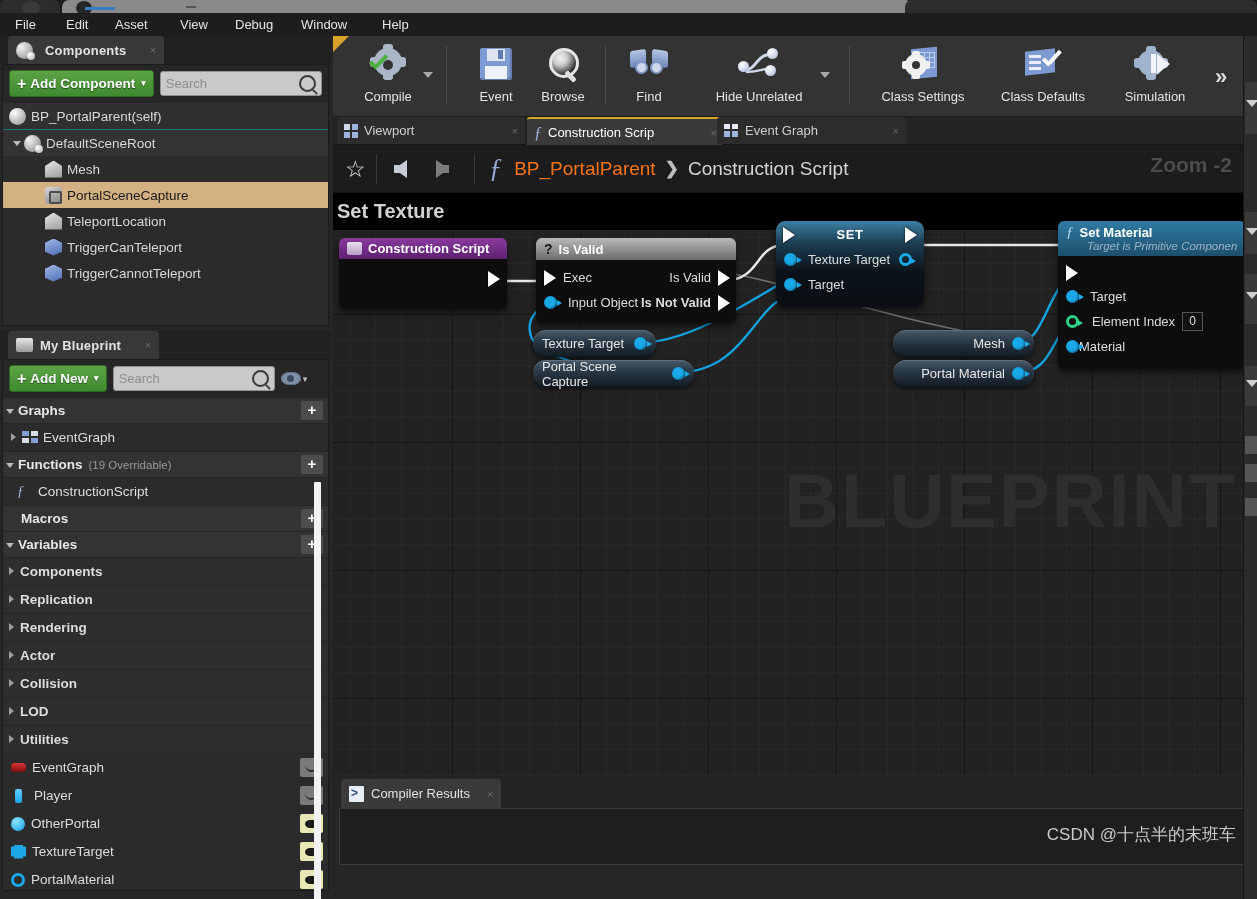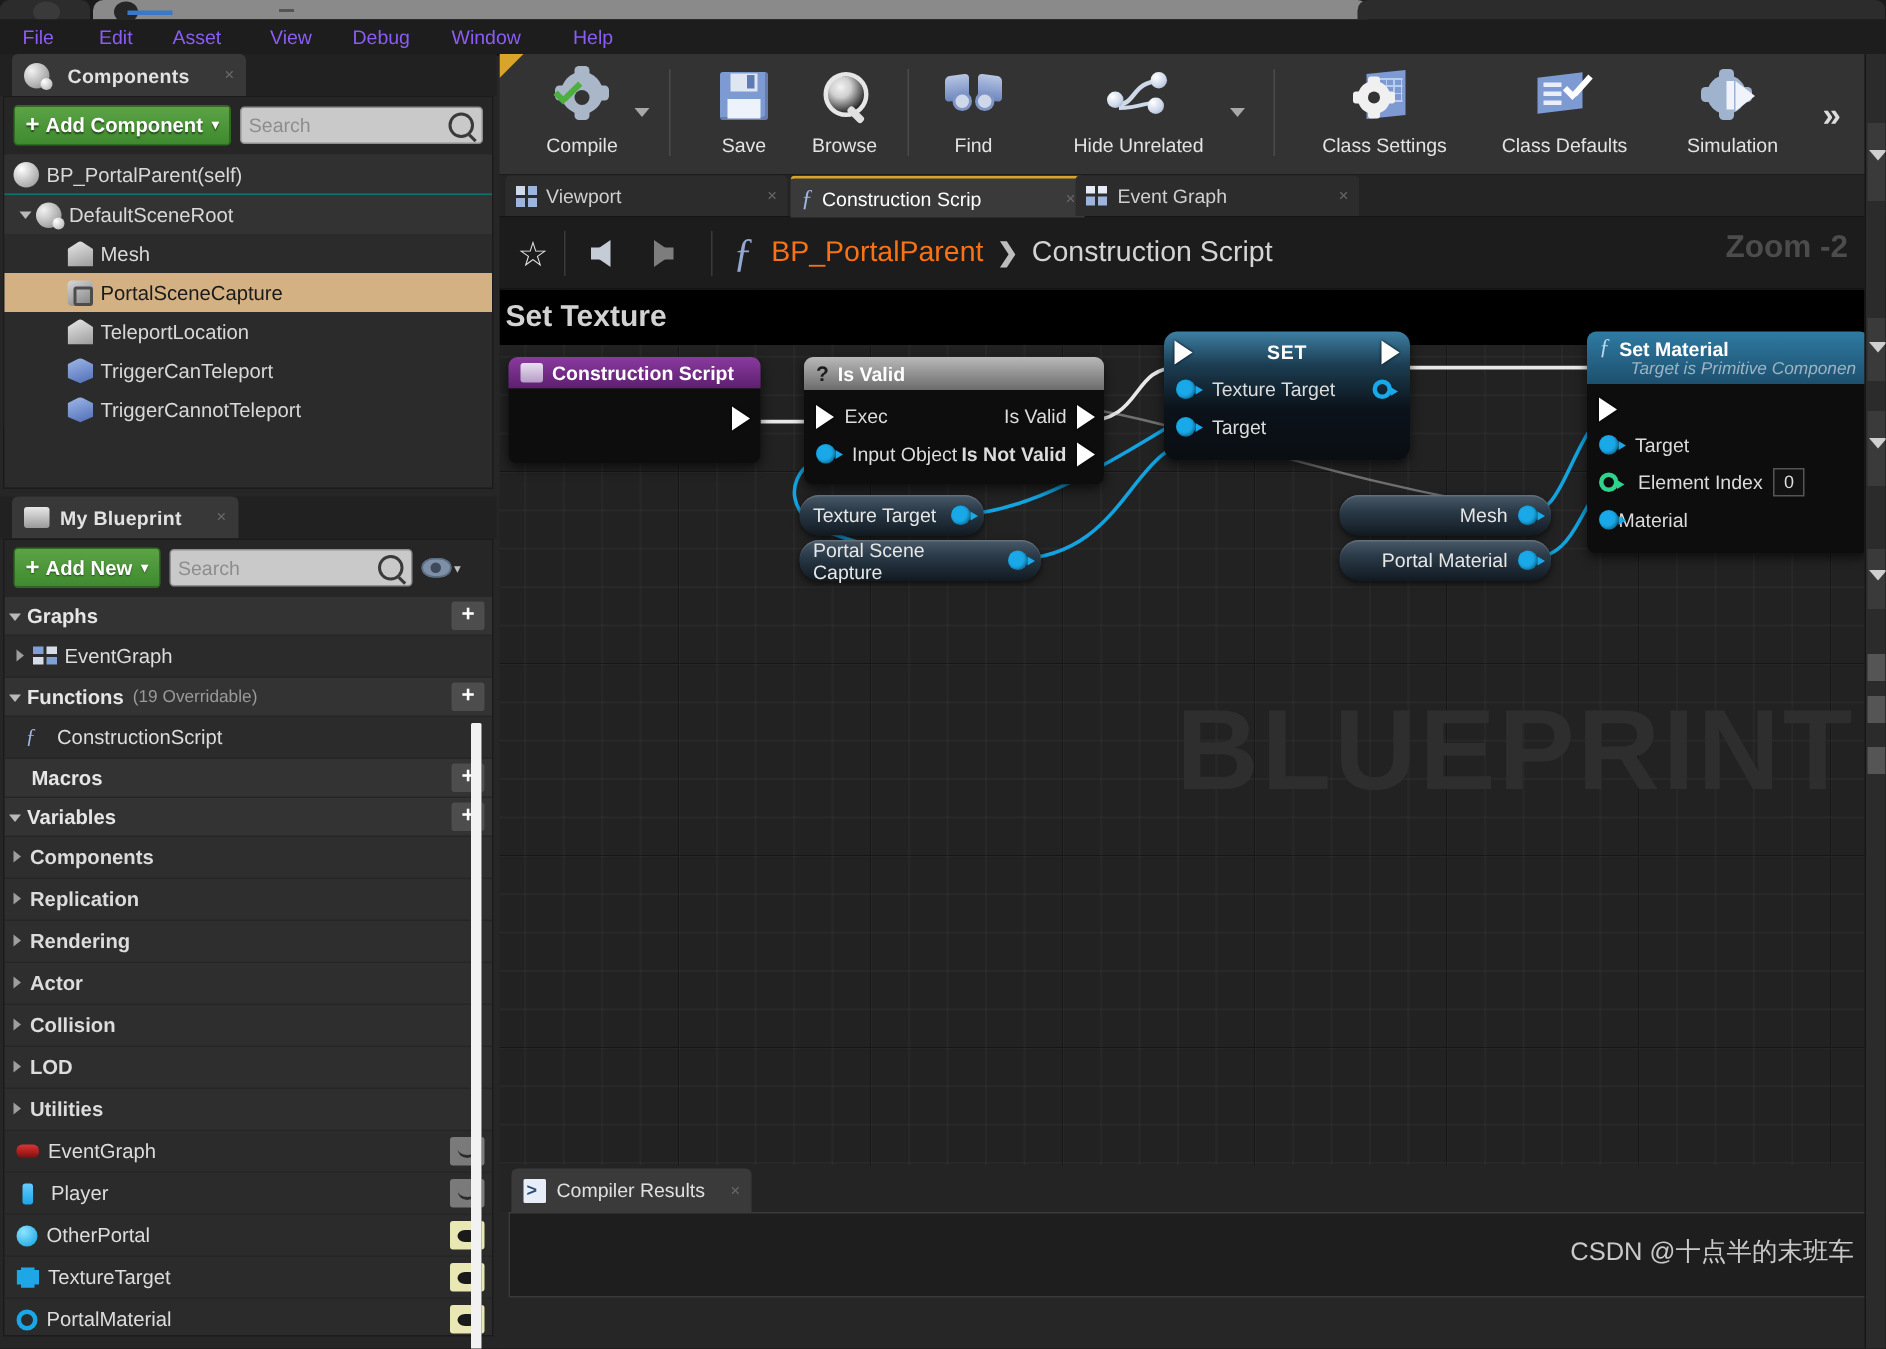--- a/index.html
+++ b/index.html
@@ -13,21 +13,21 @@
   .winstrip .tabB{position:absolute;left:62px;top:0;width:850px;height:13px;background:#8a8a8a;border-radius:7px 7px 0 0;}
   .winstrip .tabC{position:absolute;left:905px;top:0;width:352px;height:13px;background:#2c2c2c;border-radius:7px 7px 0 0;}
   .winstrip .dot1{position:absolute;left:22px;top:1px;width:18px;height:14px;border-radius:50%;background:#3a3a3a;}
   .winstrip .dot2{position:absolute;left:76px;top:1px;width:16px;height:14px;border-radius:50%;background:#262626;}
   .winstrip .blu{position:absolute;left:85px;top:7px;width:30px;height:3px;background:#3b78c8;}
   .winstrip .min{position:absolute;left:186px;top:6px;width:10px;height:2px;background:#555;}
 
   
   .menubar{position:absolute;left:0;top:13px;width:1257px;height:23px;background:#1d1d1d;
            border-bottom:1px solid #0f0f0f;}
-  .menubar .mi{position:absolute;top:0;height:23px;line-height:23px;font-size:13px;color:#8b5cf6;
+  .menubar .mi{position:absolute;top:0;height:23px;line-height:23px;font-size:13px;color:#e5e5e5;
                padding:0 9px;cursor:default;white-space:nowrap;}
 
   
   .leftcol{position:absolute;left:0;top:36px;width:331px;height:863px;background:#262626;}
 
   .panel-tabbar{position:relative;height:28px;background:#212121;}
   .panel-tab{position:absolute;left:8px;top:0;height:28px;background:#383838;border-radius:4px 4px 0 0;
              display:flex;align-items:center;padding:0 6px 0 8px;gap:7px;}
   .panel-tab .ptitle{font-size:13px;color:#e2e2e2;font-weight:600;letter-spacing:.2px;}
   .panel-tab .pclose{width:11px;height:11px;color:#6b6b6b;font-size:11px;line-height:10px;
@@ -513,21 +513,21 @@
       <div class="tcaret" style="left:90px;"></div>
       <div class="tsep" style="left:113px;"></div>
 
       <div class="tbtn" style="left:133px;width:60px;">
         <div class="tico ic-save">
           <div class="shutter">
               <i></i>
             </div>
             <div class="lbl2"></div>
         </div>
-        <span class="tlbl">Save</span>
+        <span class="tlbl">Event</span>
       </div>
 
       <div class="tbtn" style="left:196px;width:68px;">
         <div class="tico ic-browse">
           <div class="lens"></div>
             <div class="hand"></div>
         </div>
         <span class="tlbl">Browse</span>
       </div>
       <div class="tsep" style="left:272px;"></div>
@@ -684,21 +684,21 @@
           </div>
           <div class="prow">
             <span class="dot-pin" style="margin-left:8px;"></span>
             <span style="margin-left:11px;">Input Object</span>
             <span style="margin-left:auto;margin-right:7px;font-weight:bold;">Is Not Valid</span>
             <span class="ex-pin" style="margin-right:6px;"></span>
           </div>
         </div>
       </div>
 
-      <div class="node" style="left:443px;top:28px;width:164px;border-radius:9px;
+      <div class="node" style="left:443px;top:28px;width:148px;border-radius:9px;
                   background:linear-gradient(180deg,#3d7fa3 0%,#1c3d52 26%,#0b1219 60%,#0a0e13 100%);">
         <div style="height:26px;display:flex;align-items:center;justify-content:center;">
           <span style="font-size:13px;color:#fff;font-weight:600;letter-spacing:.5px;">SET</span>
         </div>
         <div style="padding:0 0 10px 0;position:relative;">
           <span class="ex-pin" style="position:absolute;left:7px;top:-20px;"></span>
           <span class="ex-pin" style="position:absolute;right:7px;top:-20px;"></span>
           <div class="prow">
             <span class="dot-pin" style="margin-left:8px;"></span>
             <span style="margin-left:11px;">Texture Target</span>

